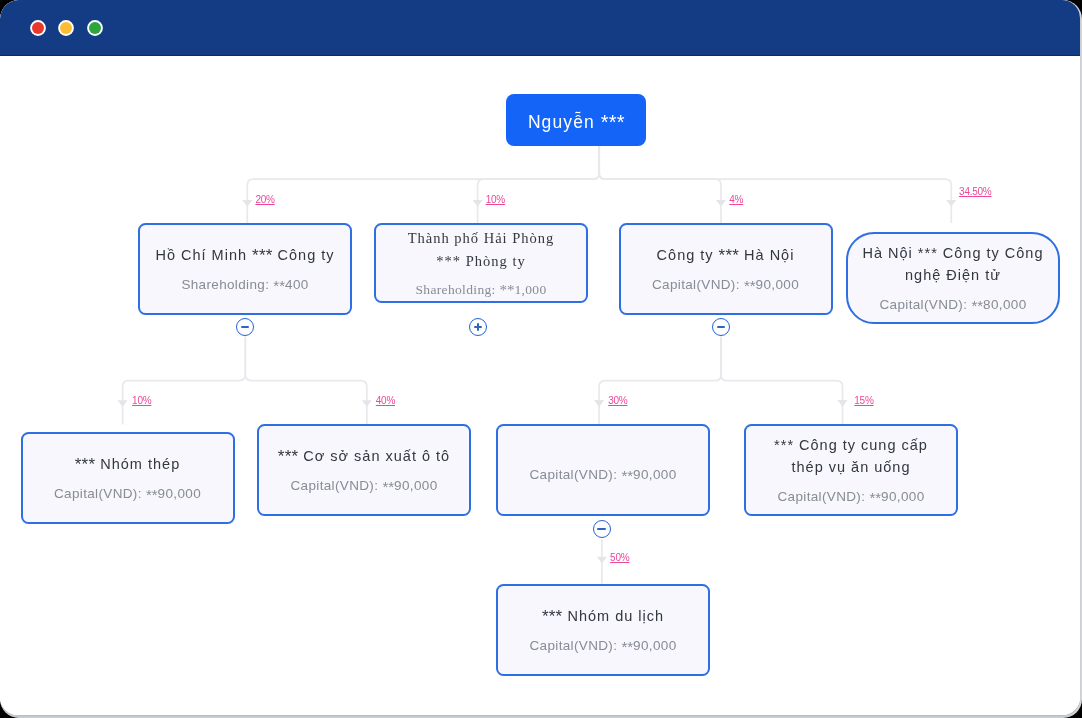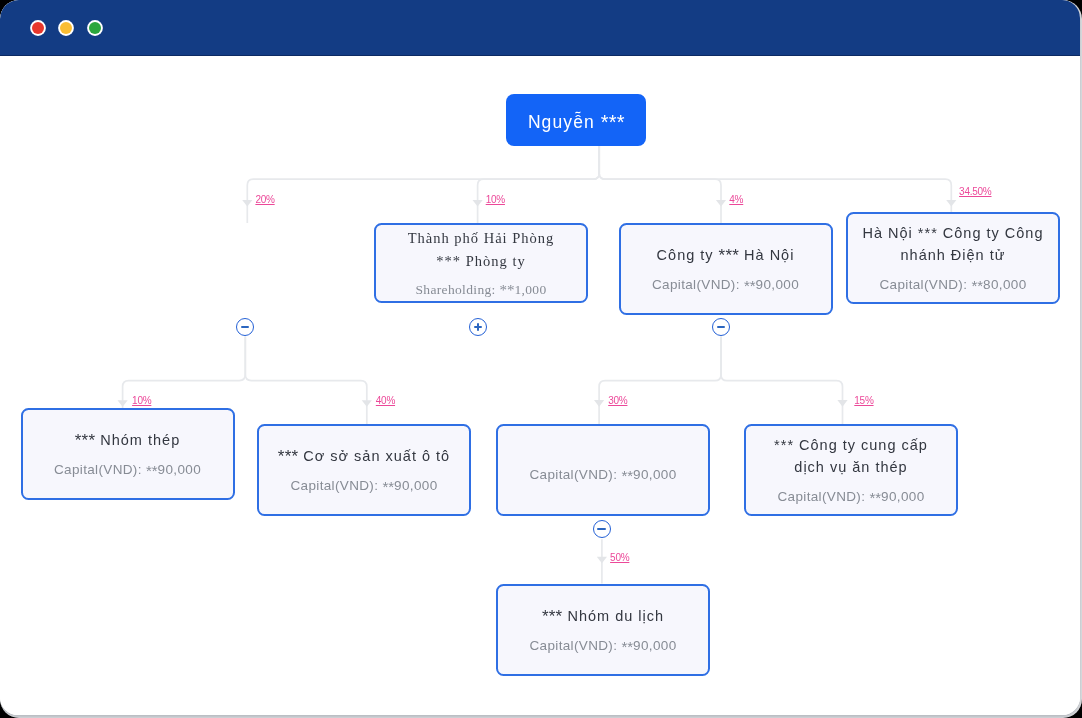--- a/index.html
+++ b/index.html
@@ -78,46 +78,50 @@
           <path d="M 721 280.6 L 721 318.7 Q 721 324.7 727 324.7 L 836.5 324.7 Q 842.5 324.7 842.5 330.7 L 842.5 368.5" fill="none" stroke="#E7E9EC" stroke-width="1.7" stroke-linecap="butt"></path>
           <path d="M 837.4 344.09999999999997 L 847.6 344.09999999999997 L 842.5 350.7 Z" fill="#E3E5E8"></path>
           <path d="M 601.9 483.20000000000005 L 601.9 527.5" fill="none" stroke="#E7E9EC" stroke-width="1.7" stroke-linecap="butt"></path>
           <path d="M 596.8 500.7 L 607 500.7 L 601.9 507.3 Z" fill="#E3E5E8"></path>
         </svg>
 
     <div id="root-node" style="left:506px;top:38.4px;width:139.5px;height:52px;">
       <span>Nguyễn <span class="ast">***</span></span>
     </div>
 
+    <div class="node" style="left:138px;top:167px;width:214px;height:92px;">
+      <div class="t">Hồ Chí Minh <span class="ast">***</span> Công ty</div>
+      <div class="s">Shareholding: <span class="ast">**</span>400</div>
+    </div>
     <div class="node" style="left:374px;top:167px;width:214px;height:80px;font-family:Liberation Serif, serif;">
       <div class="t"><span>Thành phố Hải Phòng</span><br><span>*** Phòng ty</span></div>
       <div class="s">Shareholding: <span class="ast">**</span>1,000</div>
     </div>
     <div class="node" style="left:609.5px;top:167px;width:214px;height:92px;margin-left:9px;">
       <div class="t">Công ty <span class="ast">***</span> Hà Nội</div>
       <div class="s">Capital(VND): <span class="ast">**</span>90,000</div>
     </div>
-    <div class="node" style="left:846px;top:156px;width:214px;height:92px;">
-      <div class="t"><span>Hà Nội *** Công ty Công</span><br><span>nhánh Điện tử</span></div>
+    <div class="node" style="left:846px;top:176px;width:214px;height:92px;border-radius:28px;">
+      <div class="t"><span>Hà Nội *** Công ty Công</span><br><span>nghệ Điện tử</span></div>
       <div class="s">Capital(VND): <span class="ast">**</span>80,000</div>
     </div>
 
-    <div class="node" style="left:20.5px;top:352px;width:214px;height:92px;text-align:right;">
+    <div class="node" style="left:20.5px;top:376px;width:214px;height:92px;text-align:right;">
       <div class="t"><span class="ast">***</span> Nhóm thép</div>
       <div class="s">Capital(VND): <span class="ast">**</span>90,000</div>
     </div>
     <div class="node" style="left:257px;top:368px;width:214px;height:92px;text-align:center;">
       <div class="t"><span class="ast">***</span> Cơ sở sản xuất ô tô</div>
       <div class="s">Capital(VND): <span class="ast">**</span>90,000</div>
     </div>
     <div class="node" style="left:496px;top:368px;width:214px;height:92px;">
       <div class="s">Capital(VND): <span class="ast">**</span>90,000</div>
     </div>
     <div class="node" style="left:732px;top:368px;width:214px;height:92px;margin-left:12px;">
-      <div class="t"><span>*** Công ty cung cấp</span><br><span>dịch vụ ăn thép</span></div>
+      <div class="t"><span>*** Công ty cung cấp</span><br><span>thép vụ ăn uống</span></div>
       <div class="s">Capital(VND): <span class="ast">**</span>90,000</div>
     </div>
 
     <div class="node" style="left:496px;top:528px;width:214px;height:92px;">
       <div class="t"><span class="ast">***</span> Nhóm du lịch</div>
       <div class="s">Capital(VND): <span class="ast">**</span>90,000</div>
     </div>
 
     <div class="toggle" style="left:235.9px;top:262.0px;">
           <i class="tbar"></i>

